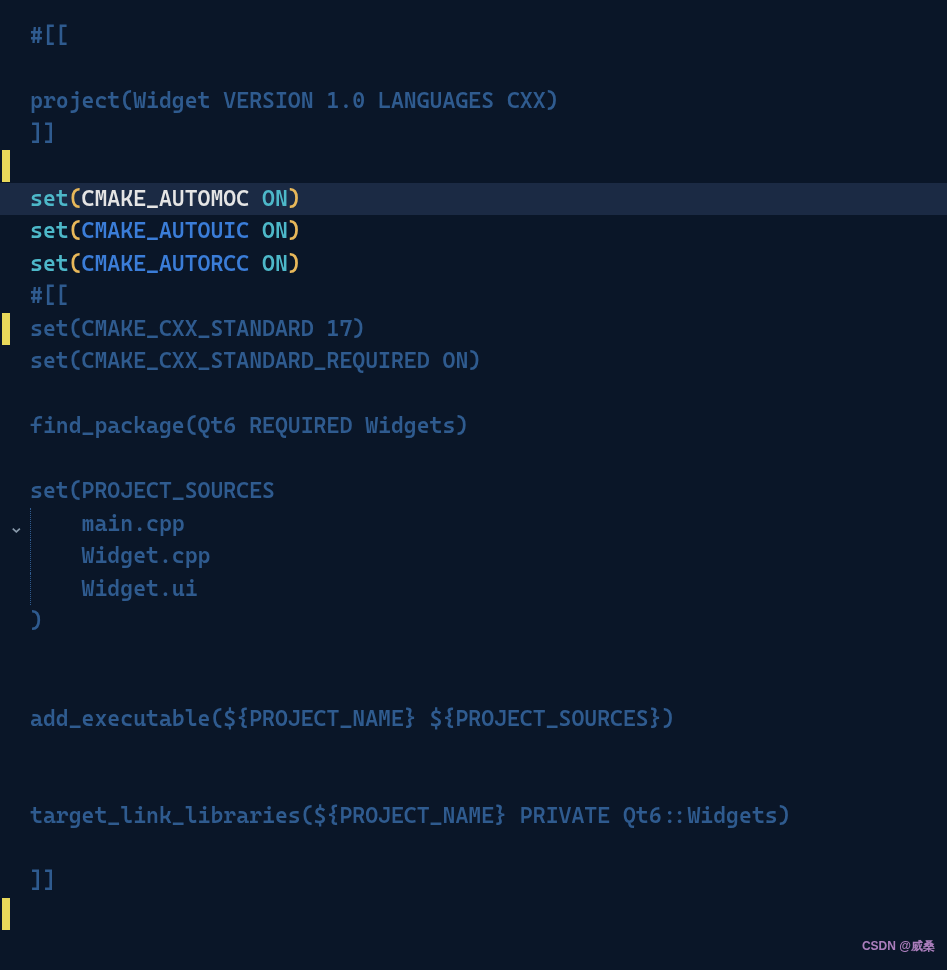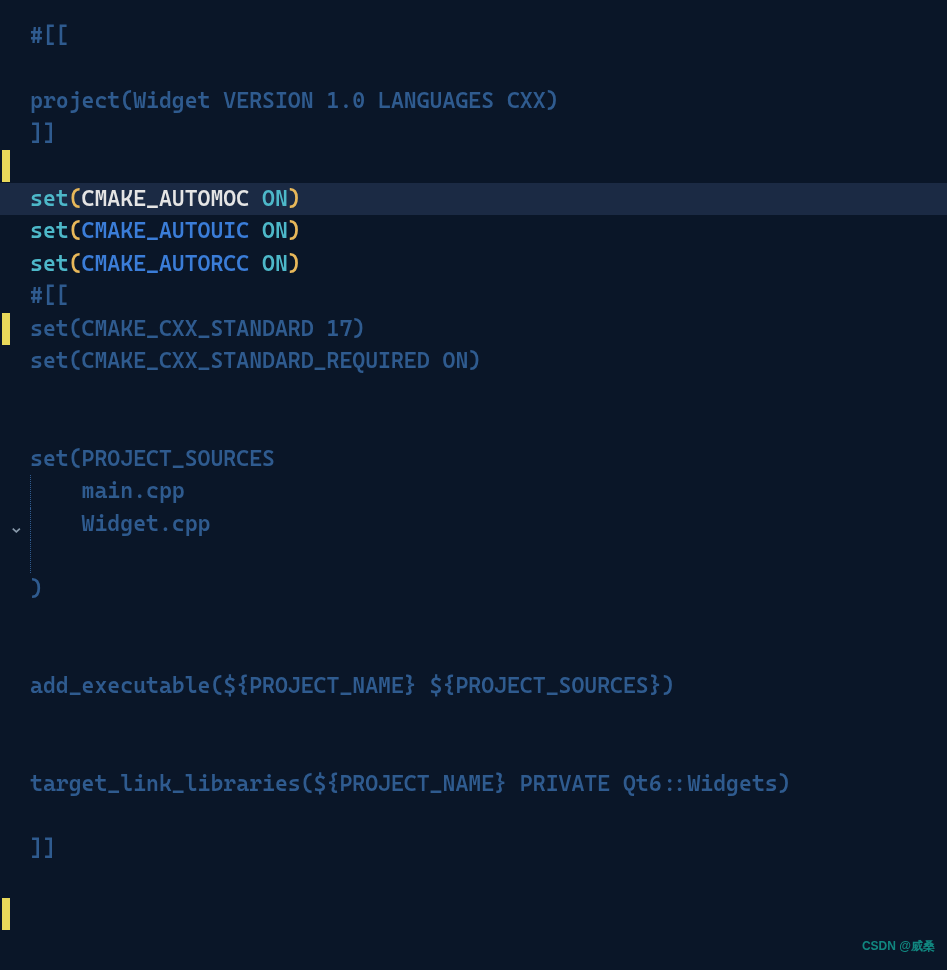--- a/index.html
+++ b/index.html
@@ -10,21 +10,21 @@
 .current-line{position:absolute;left:0;right:0;height:32.5px;background:rgba(60,80,120,0.35)}
 .t-dim{color:#2f5b8f}
 .t-kw{color:#4db8c9}
 .t-paren{color:#e8b85a}
 .t-var{color:#3b7dd8}
 .t-val{color:#4db8c9}
 .t-hot{color:#e5e5e5}
 .fold-chevron{position:absolute;left:12px;width:16px;height:16px;color:#8899aa;font-size:14px}
 .gutter-mark{position:absolute;left:2px;width:8px;height:32px;background:#e8d85a}
 .indent-guide{position:absolute;left:0;top:0;bottom:0;border-left:1px dotted #2f5b8f}
-.watermark{position:absolute;right:12px;bottom:8px;color:#14b8a6;font-family:sans-serif;font-size:12px;opacity:0.7}
+.watermark{position:absolute;right:12px;bottom:8px;color:#f0abfc;font-family:sans-serif;font-size:12px;opacity:0.7}
 </style>
 </head>
 <body>
 
 <div class="editor">
   <div class="current-line" style="top:182.5px"></div>
 
   <div class="gutter">
     <div class="gutter-mark" style="top:150px"></div>
     <div class="gutter-mark" style="top:313px"></div>
@@ -38,25 +38,26 @@
     <div class="line"><span class="t-dim">project(Widget VERSION 1.0 LANGUAGES CXX)</span></div>
     <div class="line"><span class="t-dim">]]</span></div>
     <div class="line"><span></span></div>
     <div class="line"><span class="t-kw">set</span><span class="t-paren">(</span><span class="t-hot">CMAKE_AUTOMOC</span><span> </span><span class="t-val">ON</span><span class="t-paren">)</span></div>
     <div class="line"><span class="t-kw">set</span><span class="t-paren">(</span><span class="t-var">CMAKE_AUTOUIC</span><span> </span><span class="t-val">ON</span><span class="t-paren">)</span></div>
     <div class="line"><span class="t-kw">set</span><span class="t-paren">(</span><span class="t-var">CMAKE_AUTORCC</span><span> </span><span class="t-val">ON</span><span class="t-paren">)</span></div>
     <div class="line"><span class="t-dim">#[[</span></div>
     <div class="line"><span class="t-dim">set(CMAKE_CXX_STANDARD 17)</span></div>
     <div class="line"><span class="t-dim">set(CMAKE_CXX_STANDARD_REQUIRED ON)</span></div>
     <div class="line"><span class="t-dim"></span></div>
+    <div class="line"><span class="t-dim">find_package(Qt6 REQUIRED Widgets)</span></div>
     <div class="line"><span class="t-dim"></span></div>
     <div class="line"><span class="t-dim">set(PROJECT_SOURCES</span></div>
     <div class="line" style="position:relative"><span class="indent-guide" style="left:0"></span><span class="t-dim">    main.cpp</span></div>
     <div class="line" style="position:relative"><span class="indent-guide" style="left:0"></span><span class="t-dim">    Widget.cpp</span></div>
-    <div class="line" style="position:relative"><span class="indent-guide" style="left:0"></span></div>
+    <div class="line" style="position:relative"><span class="indent-guide" style="left:0"></span><span class="t-dim">    Widget.ui</span></div>
     <div class="line"><span class="t-dim">)</span></div>
     <div class="line"><span class="t-dim"></span></div>
     <div class="line"><span class="t-dim"></span></div>
     <div class="line"><span class="t-dim">add_executable(${PROJECT_NAME} ${PROJECT_SOURCES})</span></div>
     <div class="line"><span class="t-dim"></span></div>
     <div class="line"><span class="t-dim"></span></div>
     <div class="line"><span class="t-dim">target_link_libraries(${PROJECT_NAME} PRIVATE Qt6::Widgets)</span></div>
     <div class="line"><span class="t-dim"></span></div>
     <div class="line"><span class="t-dim">]]</span></div>
   </div>

